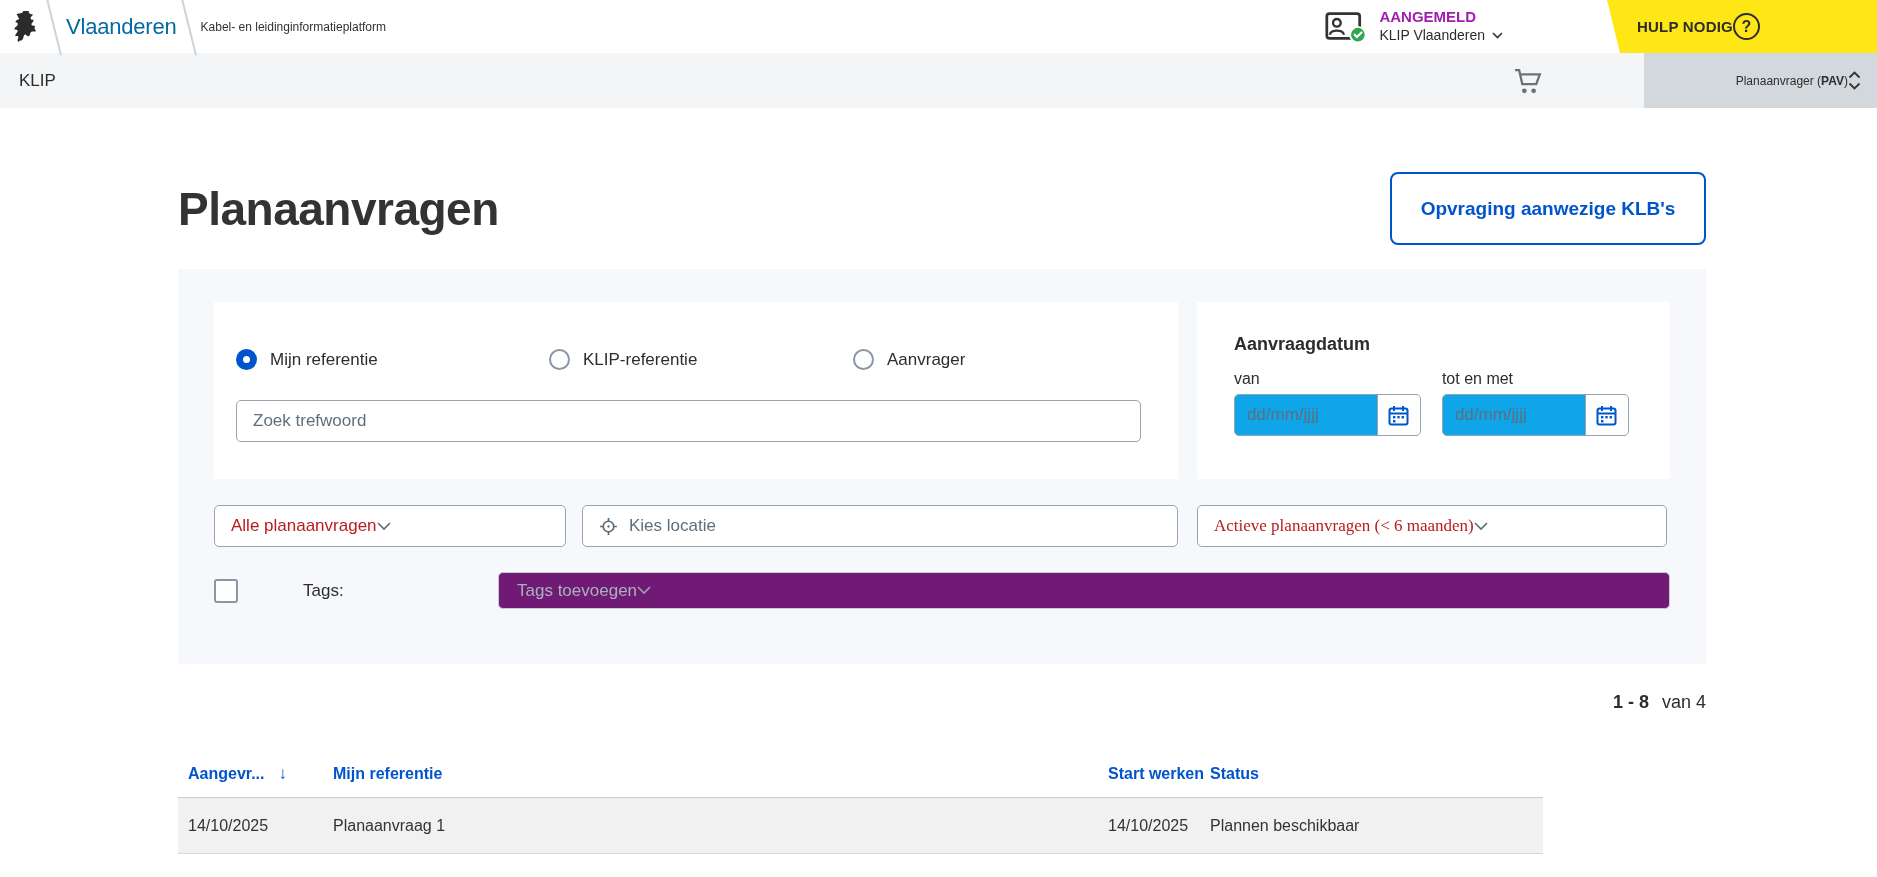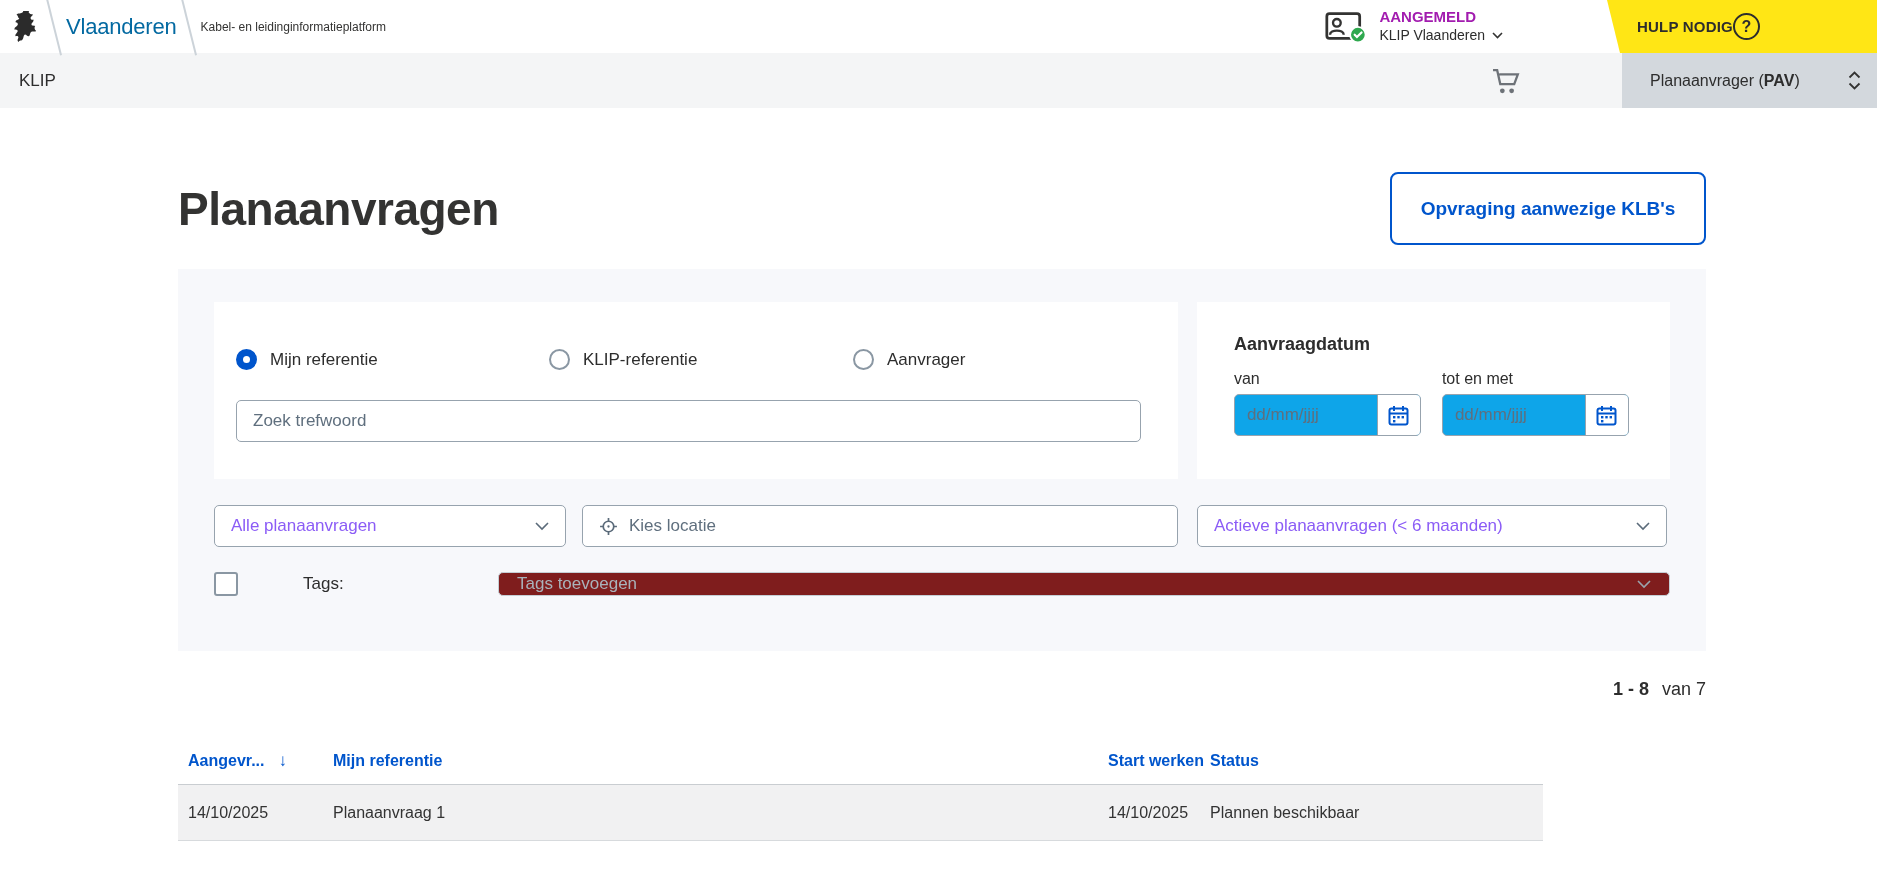--- a/index.html
+++ b/index.html
@@ -59,27 +59,27 @@
     height: 55px;
     background: var(--bar2-bg, #f4f5f6);
     display: flex;
     align-items: center;
   }
   .klip { padding-left: 19px; font-size: 17px; color: #2d2d2d; }
   .bar2-right { margin-left: auto; display: flex; align-items: center; height: 100%; }
   .cart { margin-right: 99px; cursor: pointer; }
   .role {
     height: 100%;
-    width: 255px;
+    width: 233px;
     background: var(--role-bg, #d3d8dd);
     display: flex;
     align-items: center;
-    justify-content: space-between;
+    justify-content: flex-end;
     padding: 0 16px 0 28px;
-    font-size: 16px;
+    font-size: 12px;
     color: #2d2d2d;
     cursor: pointer;
   }
 
   
   .container { width: 1528px; margin-left: 178px; }
   .page-head {
     margin-top: 64px;
     height: 73px;
     display: flex;
@@ -162,38 +162,38 @@
   .cal-btn {
     width: 43px; border-left: 1px solid #97a3ae;
     display: flex; align-items: center; justify-content: center;
     color: var(--accent, #0055cc); cursor: pointer; background: #fff;
   }
 
   .selects { display: flex; margin-top: 26px; }
   .selectbox {
     height: 42px; background: #fff;
     border: 1px solid #97a3ae; border-radius: 5px;
-    display: flex; align-items: center; justify-content: space-between;
-    padding: 0 16px; font-size: 17px; color: #8b5cf6; cursor: pointer;
+    display: flex; align-items: center; justify-content: flex-start;
+    padding: 0 16px; font-size: 17px; color: #b91c1c; cursor: pointer;
   }
   .sel-type { width: 352px; }
   .sel-loc { width: 596px; margin-left: 16px; justify-content: flex-start; gap: 11px; color: #5f6f7e; }
-  .sel-period { width: 470px; margin-left: 19px; }
+  .sel-period { width: 470px; margin-left: 19px; font-family: Liberation Serif, serif; }
 
   .tags-row { display: flex; align-items: center; margin-top: 25px; }
   .checkbox {
     width: 24px; height: 24px; flex: none;
     background: #fff; border: 2px solid #8a97a3; border-radius: 3px;
     cursor: pointer;
   }
   .tags-label { width: 260px; padding-left: 65px; font-size: 17px; color: #2d2d2d; }
   .tags-input {
-    flex: 1; height: 24px;
-    background: #7f1d1d; border: 1px solid #c5ced4; border-radius: 5px;
-    display: flex; align-items: center; justify-content: space-between;
+    flex: 1; height: 37px;
+    background: #701a75; border: 1px solid #c5ced4; border-radius: 5px;
+    display: flex; align-items: center; 
     padding: 0 18px; font-size: 17px; color: #a9b2ba;
   }
 
   
   .pagination { margin-top: 28px; text-align: right; font-size: 18px; color: #2d2d2d; }
   .pagination .range { font-weight: 700; margin-right: 8px; }
 
   
   .table { margin-top: 38px; width: 1365px; }
   .thead, .trow {
@@ -375,21 +375,21 @@
         <span>Tags toevoegen</span>
         <svg width="14" height="9" viewBox="0 0 14 9">
           <path d="M1 1l6 6 6-6" stroke="#9aa4ad" stroke-width="1.6" fill="none"></path>
         </svg>
       </div>
     </div>
   </section>
 
   <div class="pagination">
     <span class="range">1 - 8</span>
-    <span>van 7</span>
+    <span>van 4</span>
   </div>
 
   <div class="table">
     <div class="thead">
       <div class="th">
         <span>Aangevr...</span>
         <span class="sort">↓</span>
       </div>
       <div class="th">Mijn referentie</div>
       <div class="th">Start werken</div>

